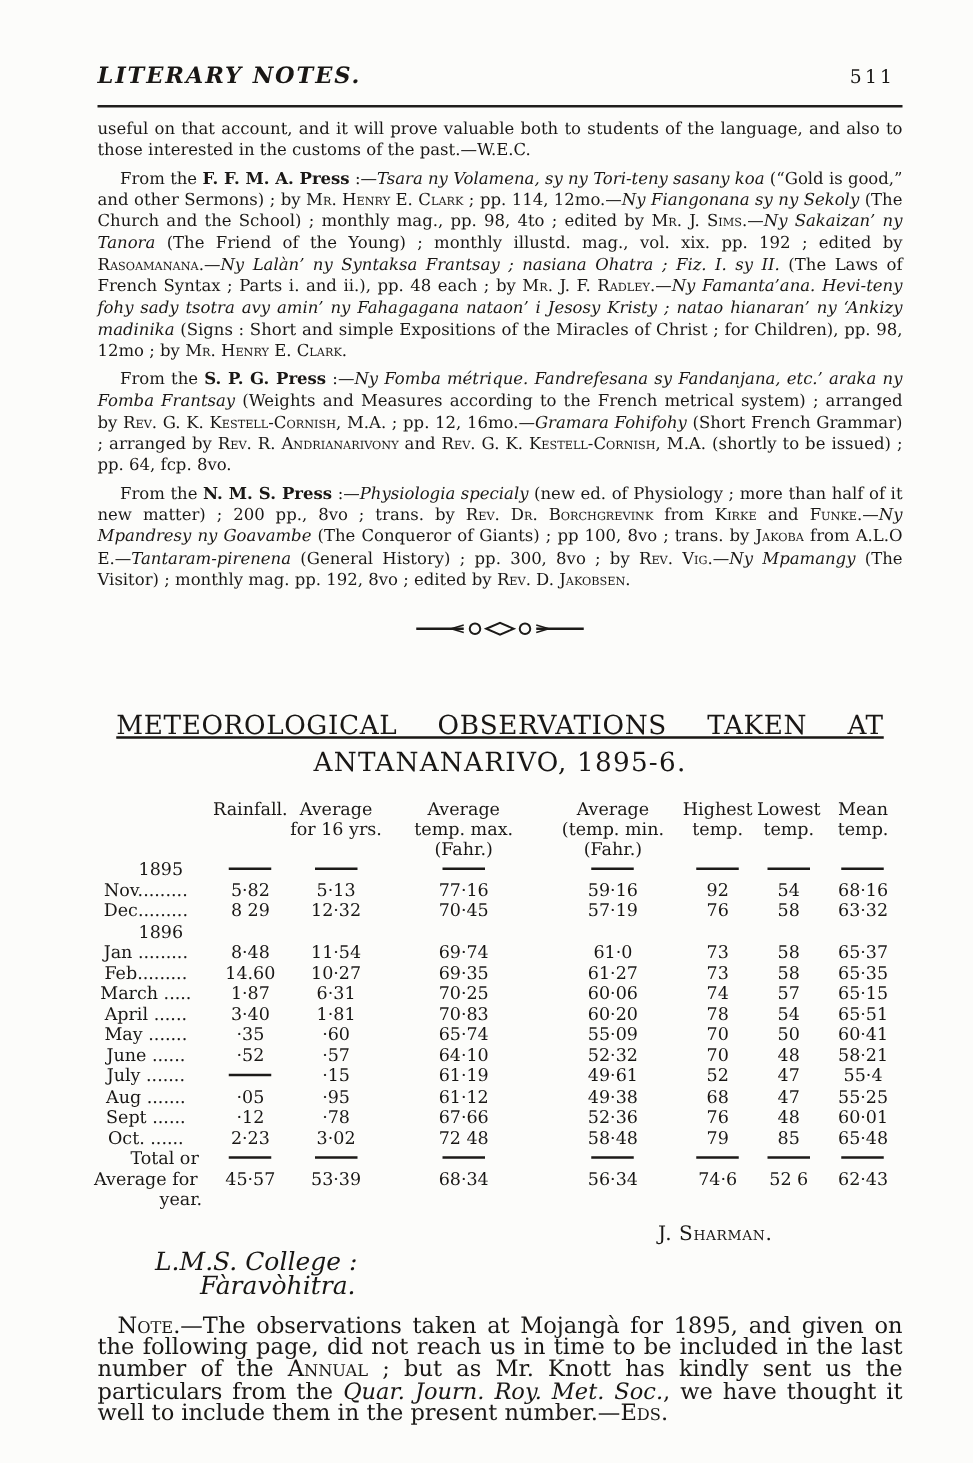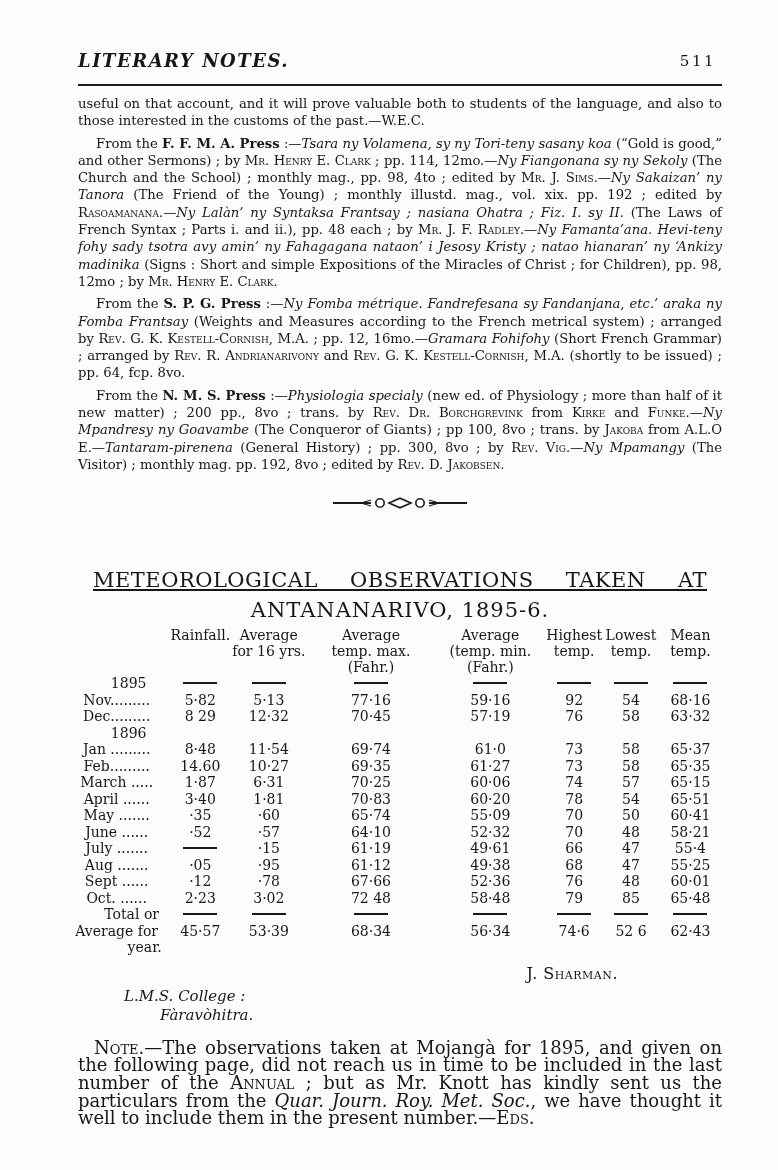--- a/index.html
+++ b/index.html
@@ -15,30 +15,30 @@
   .head-rule{border:none;border-top:2.2px solid #201e1c;margin:13px 0 9px 0;}
   p.body-par{font-size:13.2px;line-height:17.3px;text-align:justify;margin:0 0 5px 0;}
   p.indent{text-indent:18px;}
   .sc{font-variant:small-caps;}
   .it{font-style:italic;}
   .bd{font-weight:bold;}
   .ornament{text-align:center;margin-top:22px;}
   .title{margin-top:50px;font-size:21px;line-height:30px;}
   .title-l1{width:614px;margin:0 auto;text-align:justify;text-align-last:justify;letter-spacing:0.5px;text-decoration:underline;}
   .title-l2{text-align:center;letter-spacing:1px;}
-  table.met{border-collapse:collapse;margin-top:2px;margin-left:-14px;font-size:14px;table-layout:fixed;}
+  table.met{border-collapse:collapse;margin-top:15px;margin-left:-14px;font-size:14px;table-layout:fixed;}
   table.met th{font-weight:normal;text-align:center;vertical-align:top;line-height:16px;font-size:14px;padding:0;}
   table.met td{text-align:center;line-height:16.5px;padding:0;white-space:nowrap;}
   td.month{text-align:left;}
   .year-label{padding-left:24px;display:inline-block;}
   .total-label{padding-left:30px;display:inline-block;}
   .yearword-label{padding-left:56px;display:inline-block;}
   .rule-mark{display:inline-block;width:34px;border-top:2px solid #1c1a18;vertical-align:middle;margin-bottom:3px;}
   .signature{text-align:right;padding-right:104px;font-variant:small-caps;font-size:16px;margin-top:8px;letter-spacing:0.5px;}
-  .college{margin-top:4px;margin-left:46px;font-style:italic;font-size:15px;line-height:19px;}
+  .college{margin-top:4px;margin-left:46px;font-style:italic;font-size:20px;line-height:19px;}
   .college-l2{margin-left:36px;}
   .note{margin-top:14px;font-size:18px;line-height:17.6px;text-align:justify;text-indent:16px;}
 </style>
 </head>
 <body>
 
 <div class="page">
 
   <div class="running-head">LITERARY NOTES.</div>
   <div class="page-number">511</div>
@@ -191,21 +191,21 @@
           <td>70</td>
           <td>48</td>
           <td>58·21</td>
         </tr>
         <tr>
           <td class="month"><span>July .......</span></td>
           <td><span class="rule-mark"></span></td>
           <td>·15</td>
           <td>61·19</td>
           <td>49·61</td>
-          <td>66</td>
+          <td>52</td>
           <td>47</td>
           <td>55·4</td>
         </tr>
         <tr>
           <td class="month"><span>Aug .......</span></td>
           <td>·05</td>
           <td>·95</td>
           <td>61·12</td>
           <td>49·38</td>
           <td>68</td>

